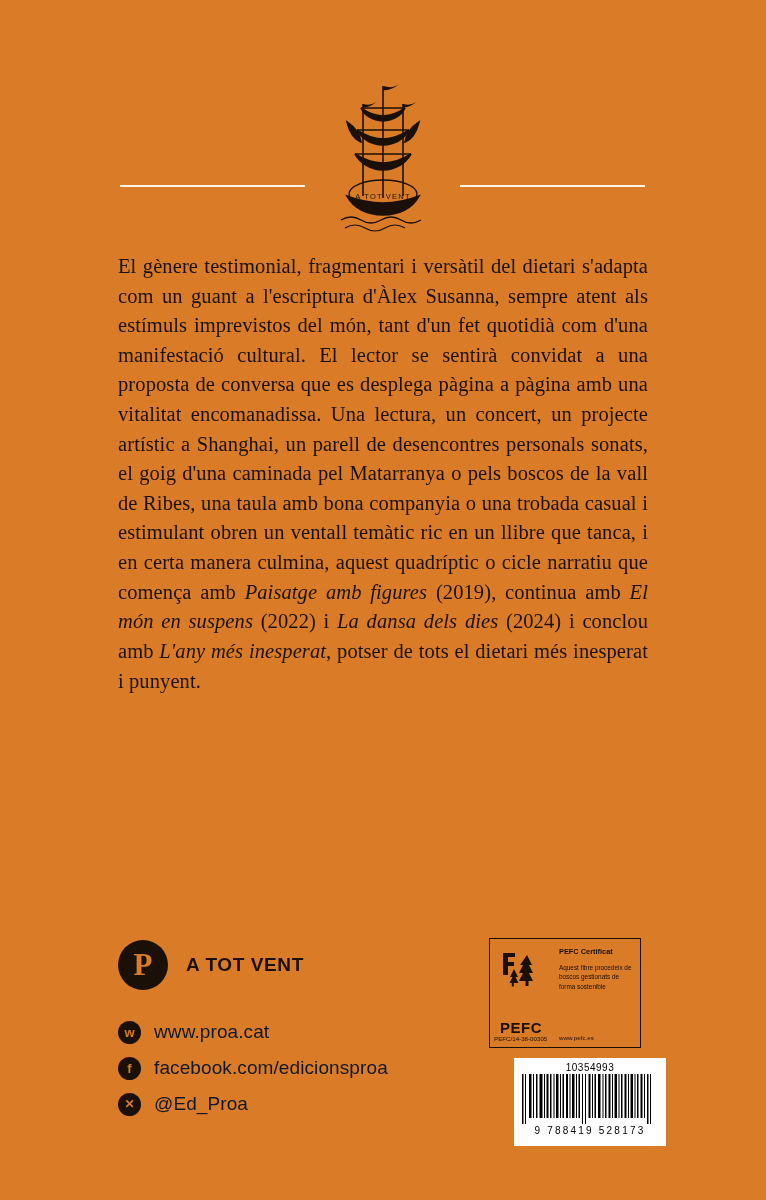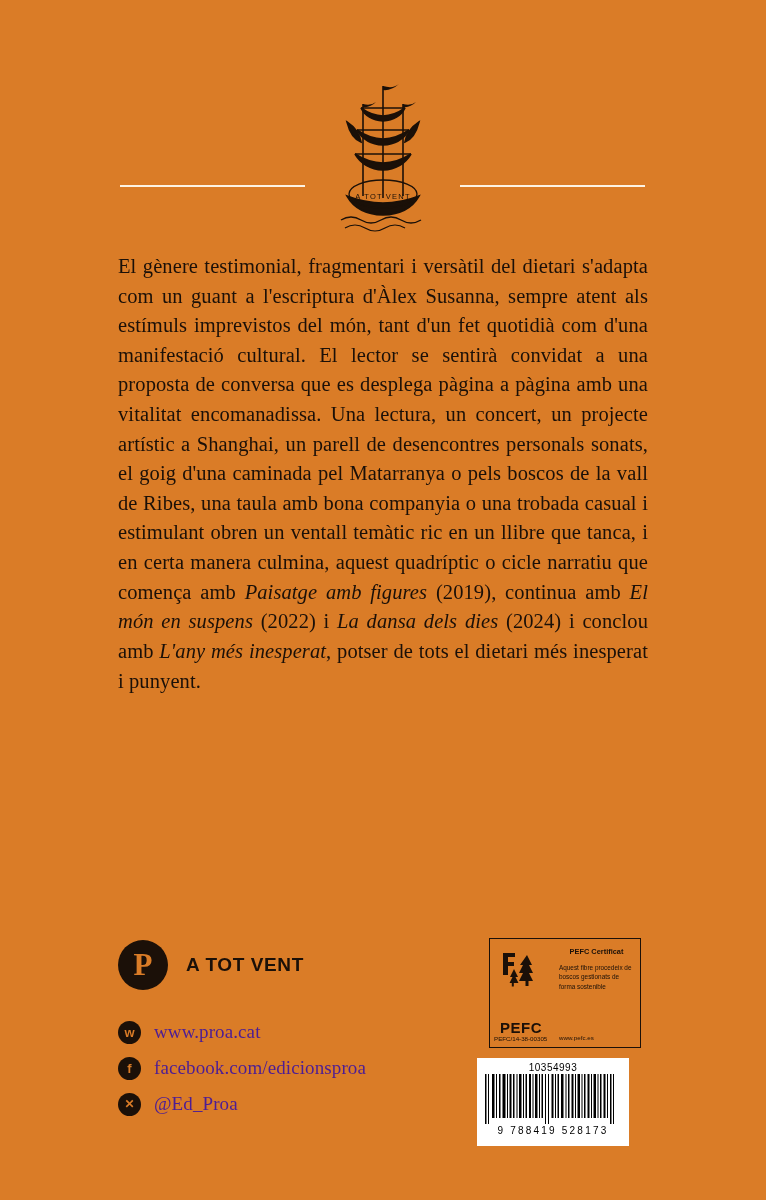--- a/index.html
+++ b/index.html
@@ -120,23 +120,23 @@
     align-items: center;
     justify-content: center;
     font-family: "Liberation Sans", sans-serif;
     font-size: 13px;
     font-weight: bold;
     line-height: 1;
     flex: 0 0 auto;
   }
   .social-icon.x-icon { font-size: 12px; }
   .social-text {
-    font-family: Liberation Serif, serif;
+    font-family: Liberation Sans, sans-serif;
     font-size: 19px;
-    color: #4c1d95;
+    color: #0f172a;
     letter-spacing: 0.1px;
   }
 
   
   .pefc {
     position: absolute;
     left: 489px;
     top: 938px;
     width: 152px;
     height: 110px;
@@ -184,41 +184,40 @@
     padding: 8px 6px 6px 7px;
     box-sizing: border-box;
     position: relative;
   }
   .pefc-title {
     font-family: "Liberation Sans", sans-serif;
     font-weight: bold;
     font-size: 7.4px;
     color: #1b1008;
     margin-bottom: 7px;
-    text-align: center;
   }
   .pefc-desc {
     font-family: "Liberation Sans", sans-serif;
     font-size: 6.4px;
     line-height: 1.45;
     color: #1b1008;
   }
   .pefc-url {
     position: absolute;
     left: 7px;
     bottom: 6px;
     font-family: "Liberation Sans", sans-serif;
     font-size: 6.2px;
     color: #1b1008;
   }
 
   
   .barcode-box {
     position: absolute;
-    left: 477px;
+    left: 514px;
     top: 1058px;
     width: 152px;
     height: 88px;
     background: #ffffff;
     box-sizing: border-box;
     padding: 3px 6px 2px 6px;
   }
   .barcode-top {
     text-align: center;
     font-family: "Liberation Sans", sans-serif;

